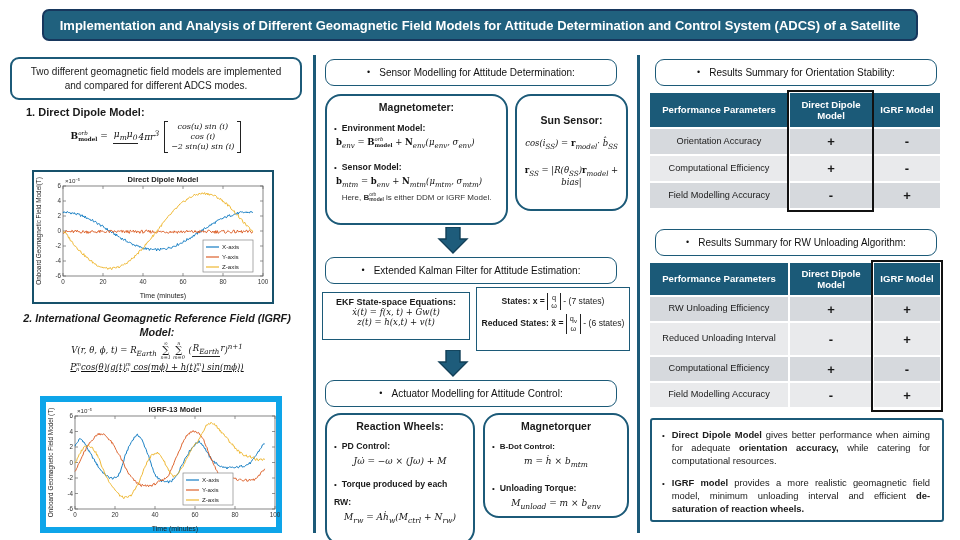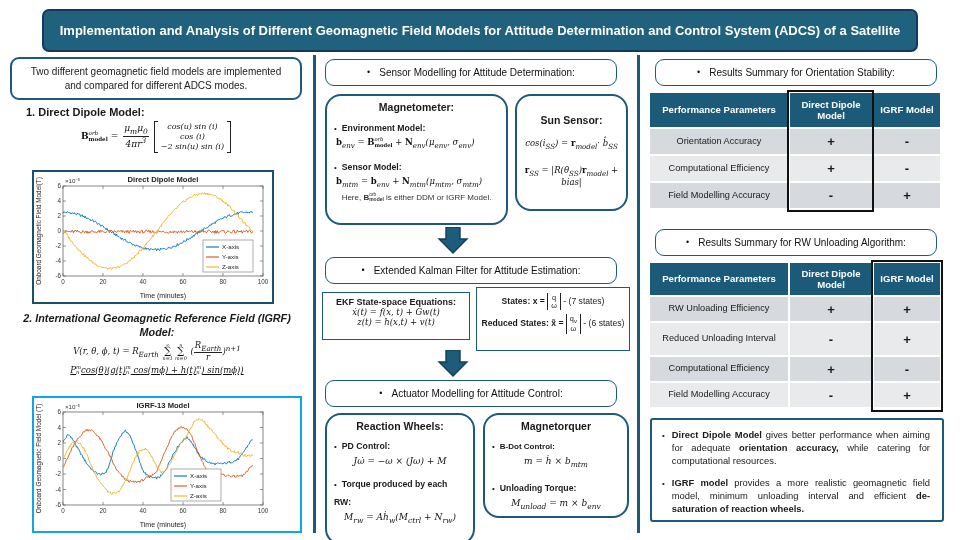--- a/index.html
+++ b/index.html
@@ -12,21 +12,21 @@
   .bigr{border:2.2px solid #1C5A78;border-radius:16px;background:#fff;}
   .sqbox{border:1.5px solid #1C5A78;background:#fff;}
   .divider{background:#1C5A78;}
   
   .hpill{border:1.8px solid #1C5A78;border-radius:9px;display:flex;align-items:center;justify-content:center;gap:9px;font-size:10px;color:#111;}
   .hpill .blt{font-size:9px;line-height:1;}
   
   .math{font-family:"DejaVu Serif",serif;font-style:italic;font-size:8.5px;color:#111;}
   .math b{font-style:normal;font-weight:bold;font-family:"DejaVu Serif",serif;}
   .ss{display:inline-flex;flex-direction:column;vertical-align:middle;line-height:1;font-size:62%;text-align:left;}
-  .frac{display:inline-flex;flex-direction:column;vertical-align:middle;line-height:1.1;text-align:center;}
+  .frac{display:inline-flex;flex-direction:row;vertical-align:middle;line-height:1.1;text-align:center;}
   .frac>span:first-child{border-bottom:0.9px solid #222;padding:0 1px;}
   .sum{display:inline-flex;flex-direction:column;align-items:center;vertical-align:middle;line-height:1;font-size:58%;margin:0 1px;}
   .sum>span:nth-child(2){font-size:200%;font-style:normal;line-height:0.9;}
   .mat{display:inline-flex;flex-direction:column;align-items:center;vertical-align:middle;line-height:1.05;font-size:85%;border-left:1.1px solid #222;border-right:1.1px solid #222;padding:1px 3px;}
   .brk{display:inline-flex;align-items:center;vertical-align:middle;}
   .brk .lbr{align-self:stretch;width:3px;border:1.1px solid #222;border-right:none;}
   .brk .rbr{align-self:stretch;width:3px;border:1.1px solid #222;border-left:none;}
   .brk .rows{display:flex;flex-direction:column;line-height:1.25;padding:1px 3px;text-align:center;}
   
   .intro{font-size:10px;display:flex;align-items:center;justify-content:center;text-align:center;padding:3px 10px;line-height:1.35;}
@@ -46,21 +46,21 @@
   .hl{border:2.6px solid #111;background:transparent;pointer-events:none;}
   
   .concl{border:2px solid #1C5A78;border-radius:3px;padding:9px 12px 6px 10px;}
   .cbullet{display:flex;gap:7px;font-size:9.4px;line-height:1.38;text-align:justify;margin-bottom:9px;}
   .cbullet .blt{font-size:8px;margin-top:1px;}
   svg text{font-family:"Liberation Sans",sans-serif;}
 </style>
 </head>
 <body>
 
-<div class="abs titlebar" style="left:42px;top:9px;width:876px;height:43px;">Implementation and Analysis of Different Geomagnetic Field Models for Attitude Determination and Control System (ADCS) of a Satellite</div>
+<div class="abs titlebar" style="left:42px;top:9px;width:876px;height:32px;">Implementation and Analysis of Different Geomagnetic Field Models for Attitude Determination and Control System (ADCS) of a Satellite</div>
 
 <div class="abs divider" style="left:313px;top:55px;width:3px;height:478px;"></div>
 <div class="abs divider" style="left:637px;top:55px;width:3px;height:478px;"></div>
 
 <div class="abs rbox intro" style="left:10px;top:57px;width:292px;height:43px;">Two different geomagnetic field models are implemented and compared for different ADCS modes.</div>
 
 <div class="abs h1num" style="left:26px;top:106px;">1. Direct Dipole Model:</div>
 
 <div class="abs math" style="left:40px;top:121px;width:232px;display:flex;align-items:center;justify-content:center;gap:5px;font-size:9px;">
   <span><b>B</b><span class="ss">
@@ -161,21 +161,21 @@
         <span>n</span>
       </span>cos(θ)(g(t)<span class="ss">
         <span>m</span>
         <span>n</span>
       </span> cos(mϕ) + h(t)<span class="ss">
         <span>m</span>
         <span>n</span>
       </span>) sin(mϕ))</div>
 </div>
 
-<div class="abs" style="left:32px;top:396px;width:270px;height:137px;border:2px solid #0ea5e9;">
+<div class="abs" style="left:40px;top:396px;width:242px;height:137px;border:6px solid #0ea5e9;">
   <svg width="236" height="131">
       <rect x="29" y="14" width="200" height="93" fill="#fff" stroke="#666" stroke-width="0.8"></rect>
       <line x1="29" y1="107" x2="29" y2="104" stroke="#666" stroke-width="0.7"></line>
       <line x1="29" y1="14" x2="29" y2="17" stroke="#666" stroke-width="0.7"></line>
       <text x="29" y="115" font-size="6.3" fill="#333" text-anchor="middle">0</text>
       <line x1="69" y1="107" x2="69" y2="104" stroke="#666" stroke-width="0.7"></line>
       <line x1="69" y1="14" x2="69" y2="17" stroke="#666" stroke-width="0.7"></line>
       <text x="69" y="115" font-size="6.3" fill="#333" text-anchor="middle">20</text>
       <line x1="109" y1="107" x2="109" y2="104" stroke="#666" stroke-width="0.7"></line>
       <line x1="109" y1="14" x2="109" y2="17" stroke="#666" stroke-width="0.7"></line>

